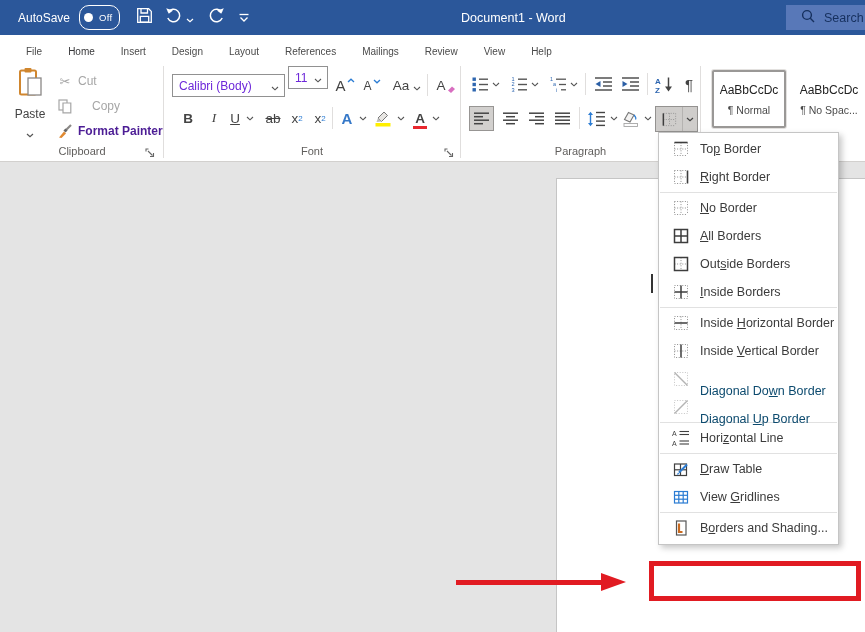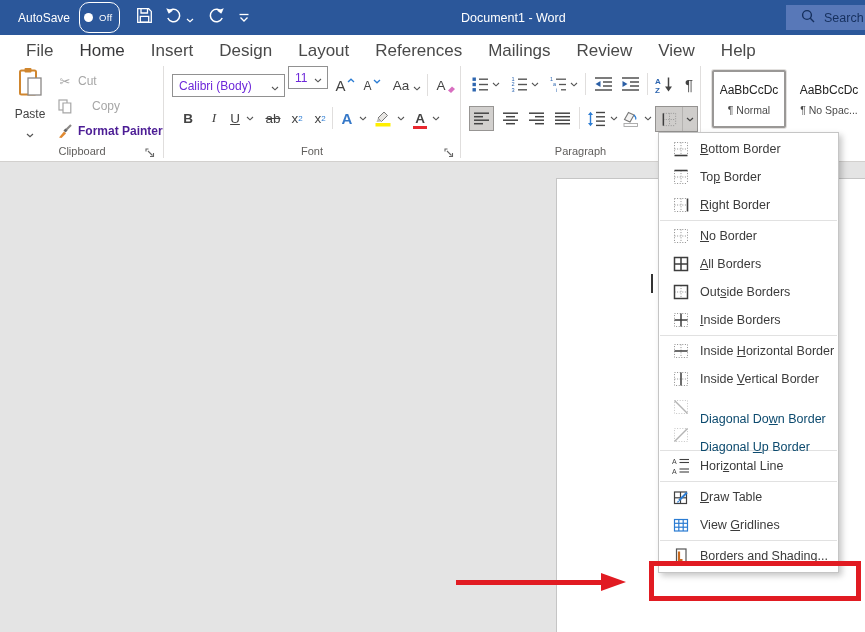--- a/index.html
+++ b/index.html
@@ -4,36 +4,36 @@
 <style>
   * { margin:0; padding:0; box-sizing:border-box; }
   html,body { width:865px; height:632px; overflow:hidden; background:#fff;
               font-family:"Liberation Sans", sans-serif; }
   .app { position:relative; width:865px; height:632px; background:#fff; overflow:hidden; }
 
   
   .titlebar { position:absolute; left:0; top:0; width:865px; height:35px; background:#2b579a; overflow:hidden; }
   .qat { position:absolute; left:0; top:0; height:35px; display:flex; align-items:center; }
   .autosave-label { color:#fff; font-size:12px; margin-left:18px; }
-  .toggle { margin-left:9px; width:41px; height:31px; border:1.5px solid #fff; border-radius:10px;
+  .toggle { margin-left:9px; width:41px; height:25px; border:1.5px solid #fff; border-radius:10px;
             position:relative; display:flex; align-items:center; }
   .toggle .knob { width:9px; height:9px; background:#fff; border-radius:50%; margin-left:4px; }
   .toggle .state { color:#fff; font-size:9.5px; margin-left:6px; letter-spacing:.3px; }
   .qat-btn { display:flex; align-items:center; justify-content:center; height:28px; }
   .title-text { position:absolute; left:461px; top:0; height:35px; display:flex; align-items:center;
                 color:#fff; font-size:12.5px; }
   .search-box { position:absolute; left:786px; top:5px; width:95px; height:25px; background:#5878b8;
                 display:flex; align-items:center; }
   .search-box .mag { margin-left:15px; }
   .search-box .stext { color:#16305e; font-size:12.5px; margin-left:9px; }
 
   
   .tabrow { position:absolute; left:0; top:35px; width:865px; height:27px; background:#fff;
             display:flex; align-items:stretch; padding-left:13px; }
-  .tab { position:relative; display:flex; align-items:center; padding:16px 13px; font-size:17px; color:#4a4a4a; }
+  .tab { position:relative; display:flex; align-items:center; padding:16px 13px; font-size:10px; color:#4a4a4a; }
   .tab.active { color:#38383a; }
   .tab.active::after { content:""; position:absolute; left:11px; right:11px; bottom:1px; height:3px; background:#2b579a; }
 
   
   .ribbon { position:absolute; left:0; top:62px; width:865px; height:100px; background:#fff;
             border-bottom:1px solid #d2d0ce; }
   .group-divider { position:absolute; top:4px; height:92px; width:1px; background:#e0dedd; }
   .group-label { position:absolute; bottom:4px; left:0; right:0; text-align:center; font-size:11px; color:#605e5c; }
   .launcher { position:absolute; bottom:5px; width:11px; height:11px; }
   .rgroup { position:absolute; top:0; height:99px; }
@@ -543,35 +543,20 @@
     </div>
   </div>
 
   <div class="docarea">
     <div class="page"></div>
     <div class="caret-cursor"></div>
   </div>
 
   <div class="menu">
 
-    <div class="menu-item">
-      <span class="mi-icon">
-        <svg width="18" height="18" viewBox="0 0 18 18">
-          <g stroke="#8f8f8f" stroke-width="1" stroke-dasharray="1,1.6" fill="none">
-              <path d="M2.5 2.5 H15.5"></path>
-              <path d="M15.5 2.5 V15.5"></path>
-              <path d="M2.5 2.5 V15.5"></path>
-              <path d="M2.5 9 H15.5"></path>
-              <path d="M9 2.5 V15.5"></path>
-            </g>
-          <path d="M2.5 15.5 H15.5" stroke="#3d3d3d" stroke-width="1.6" fill="none"></path>
-        </svg>
-        </span>
-      <span class="mi-label"><u>B</u>ottom Border</span>
-    </div>
 
     <div class="menu-item">
       <span class="mi-icon">
         <svg width="18" height="18" viewBox="0 0 18 18">
           <g stroke="#8f8f8f" stroke-width="1" stroke-dasharray="1,1.6" fill="none">
               <path d="M2.5 15.5 H15.5"></path>
               <path d="M15.5 2.5 V15.5"></path>
               <path d="M2.5 2.5 V15.5"></path>
               <path d="M2.5 9 H15.5"></path>
               <path d="M9 2.5 V15.5"></path>

